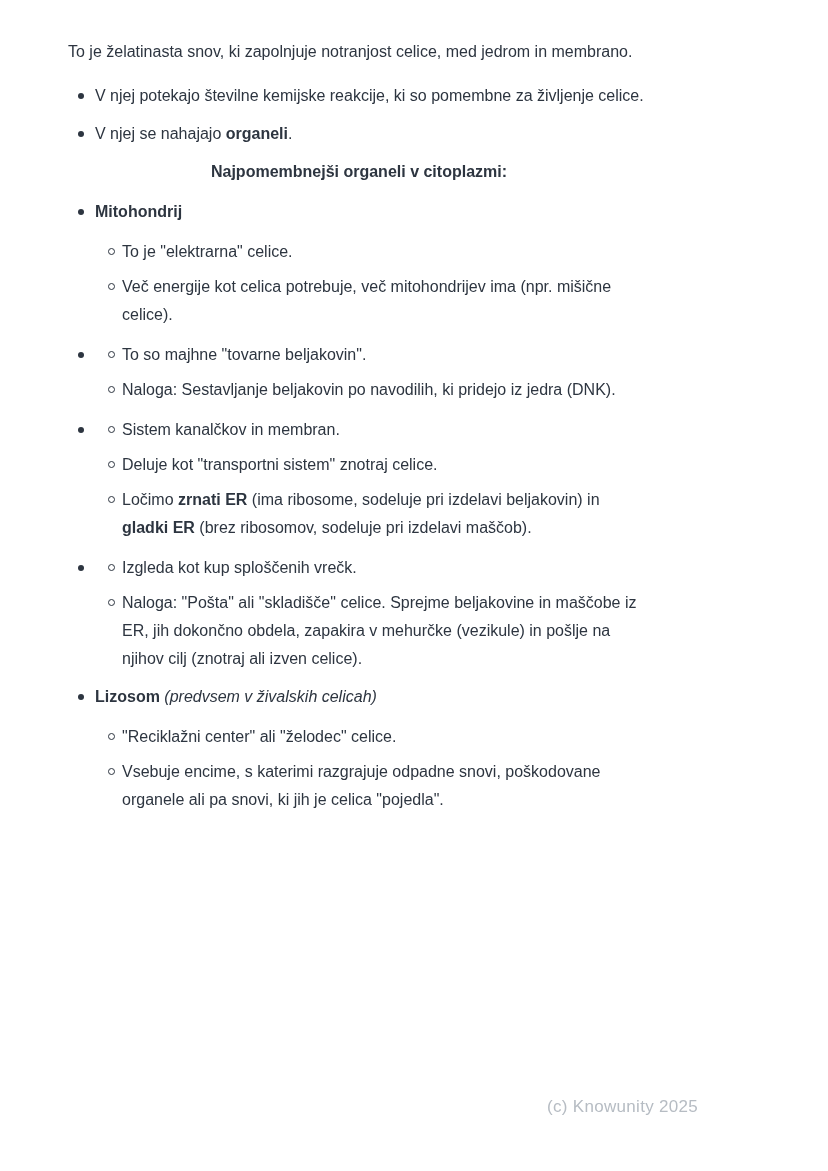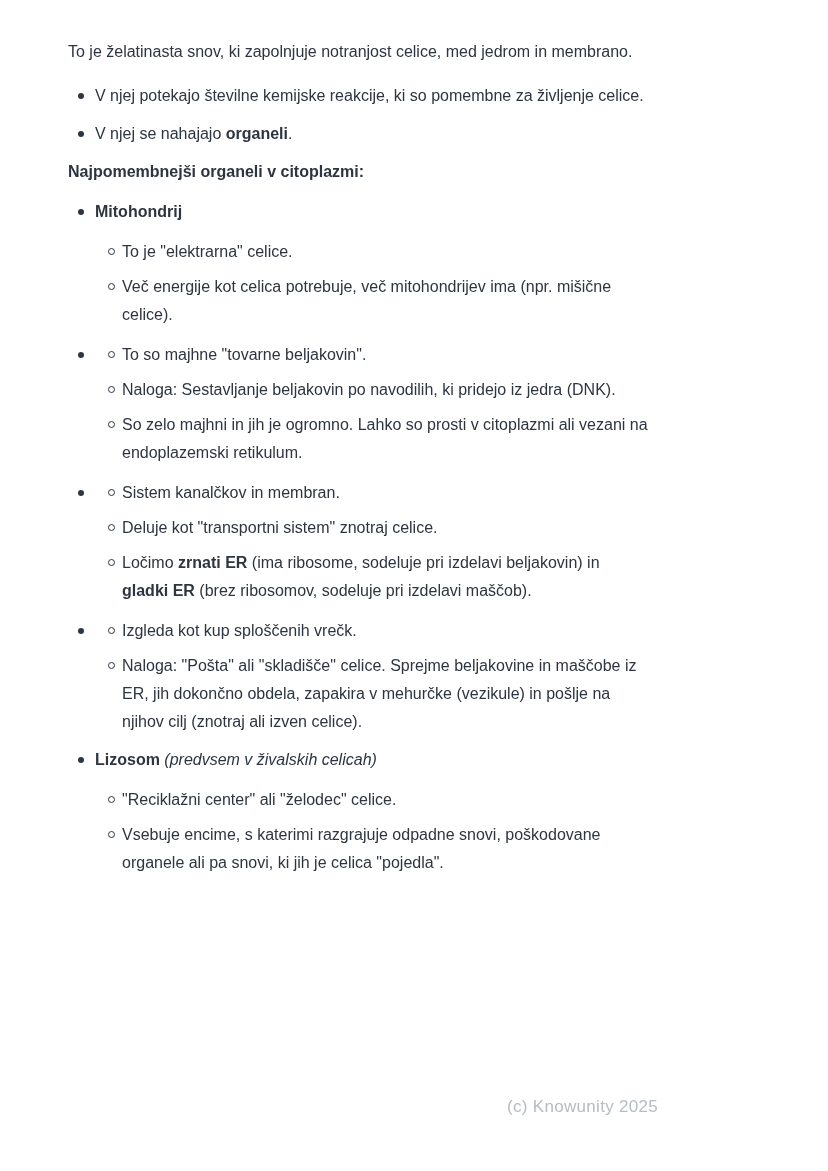--- a/index.html
+++ b/index.html
@@ -9,40 +9,41 @@
     background: #ffffff;
     font-family: "Liberation Sans", "DejaVu Sans", sans-serif;
     position: relative;
     overflow: hidden;
   }
   .page {
     position: absolute; inset: 0;
     width: 704px; height: 1171px;
     background: var(--background, #ffffff);
     overflow: hidden;
+    padding-left: 40px;
   }
   .stripe {
     position: absolute;
     left: 748px; top: 37px;
     width: 39px; height: 1095px;
     background: var(--stripe-fill, #fdf0e8);
     border-left: 4px solid var(--stripe-line, #efaa8c);
     z-index: 1;
   }
   .content {
     position: absolute;
     left: 68px; top: 38px;
     width: 582px;
     color: var(--text, #2d3540);
     font-size: 16px;
     line-height: 28px;
     z-index: 2;
   }
   .intro { margin: 0 0 16px 0; text-align: justify; }
-  .heading { margin: 2px 0 12px 0; font-weight: 700; }
+  .heading { margin: 2px 0 12px 0; font-weight: 700; text-align: center; }
   ul { list-style: none; margin: 0; padding: 0; }
   .l1 > li { position: relative; padding-left: 27px; margin-bottom: 10px; }
   .l1 > li::before {
     content: ""; position: absolute;
     left: 10px; top: 11px;
     width: 6px; height: 6px;
     border-radius: 50%;
     background: currentColor;
   }
   .l2 { margin-top: 12px; }
@@ -88,21 +89,20 @@
           <div><span class="b">Mitohondrij</span></div>
           <ul class="l2">
             <li><span>To je "elektrarna" celice.</span></li>
             <li><span>Več energije kot celica potrebuje, več mitohondrijev ima (npr. mišične celice).</span></li>
           </ul>
         </li>
         <li>
           <ul class="l2">
             <li><span>To so majhne "tovarne beljakovin".</span></li>
             <li><span>Naloga: Sestavljanje beljakovin po navodilih, ki pridejo iz jedra (DNK).</span></li>
-            <li><span>So zelo majhni in jih je ogromno. Lahko so prosti v citoplazmi ali vezani na endoplazemski retikulum.</span></li>
           </ul>
         </li>
         <li>
           <ul class="l2">
             <li><span>Sistem kanalčkov in membran.</span></li>
             <li><span>Deluje kot "transportni sistem" znotraj celice.</span></li>
             <li><span>Ločimo </span><span class="b">zrnati ER</span><span> (ima ribosome, sodeluje pri izdelavi beljakovin) in </span><span class="b">gladki ER</span><span> (brez ribosomov, sodeluje pri izdelavi maščob).</span></li>
           </ul>
         </li>
         <li>

